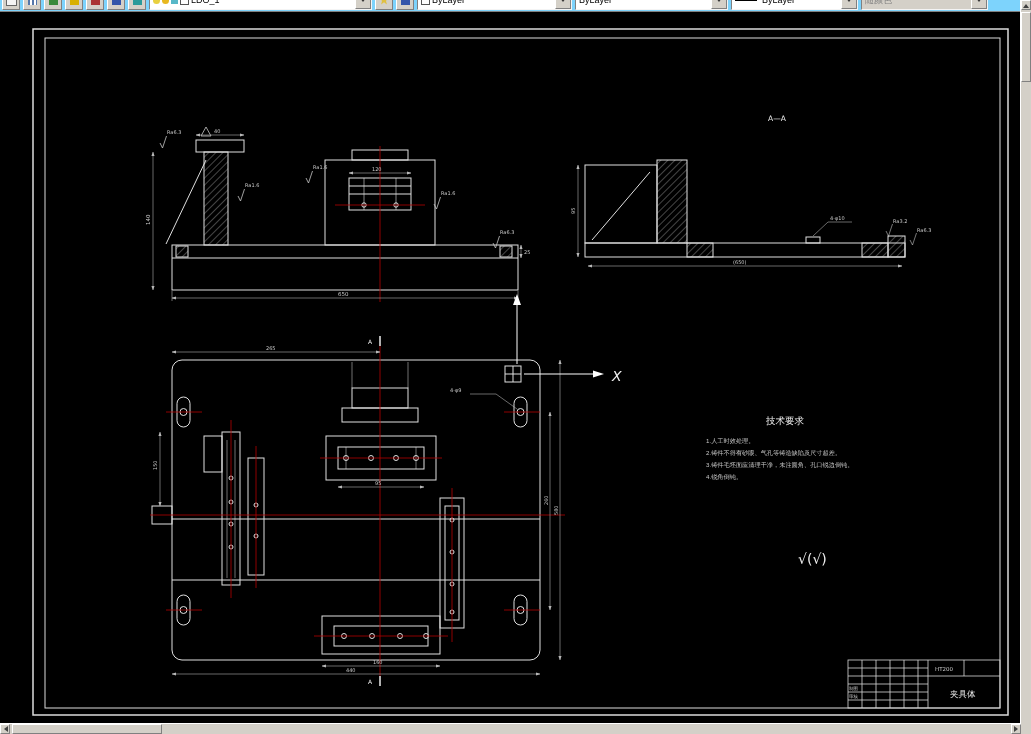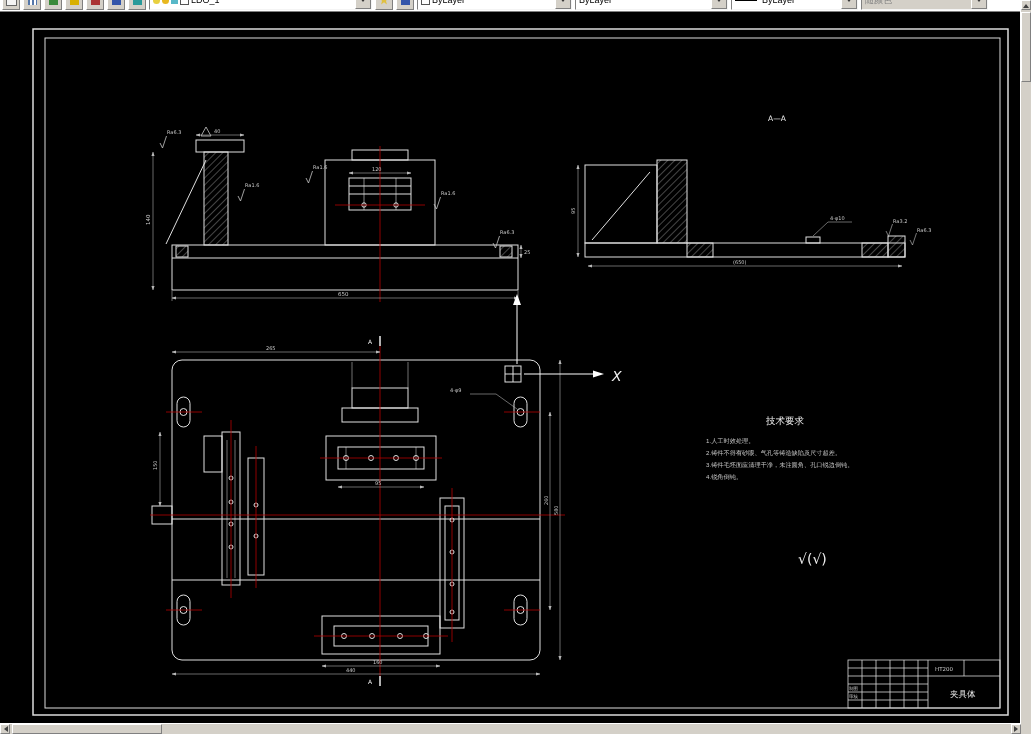--- a/index.html
+++ b/index.html
@@ -1,20 +1,20 @@
 <!DOCTYPE html>
 <html><head>
 <meta charset="utf-8">
 <style>
   html,body{margin:0;padding:0;background:#000;}
   .app{position:relative;width:1031px;height:734px;background:#000;overflow:hidden;
        font-family:"Liberation Sans", sans-serif;}
 
   
-  .toolbar{position:absolute;top:0;left:0;right:10px;height:11px;background:#ffffff;
+  .toolbar{position:absolute;top:0;left:0;right:10px;height:11px;background:#7dd3fc;
            overflow:hidden;border-bottom:1px solid #808080;z-index:5;}
   .tb-row{display:flex;align-items:center;height:22px;margin-top:-11px;gap:3px;padding-left:2px;}
   .tbtn{width:18px;height:20px;background:#d4d0c8;border:1px solid;
         border-color:#fff #808080 #808080 #fff;display:flex;align-items:center;
         justify-content:center;padding:0;}
   .blob{width:9px;height:9px;display:inline-block;}
   .b-page{background:#f4f4f4;border:1px solid #666;}
   .b-grid{background:repeating-linear-gradient(90deg,#5577aa 0 2px,#fff 2px 4px);}
   .b-green{background:#3a8a3a;}
   .b-yellow{background:#d8b000;}

